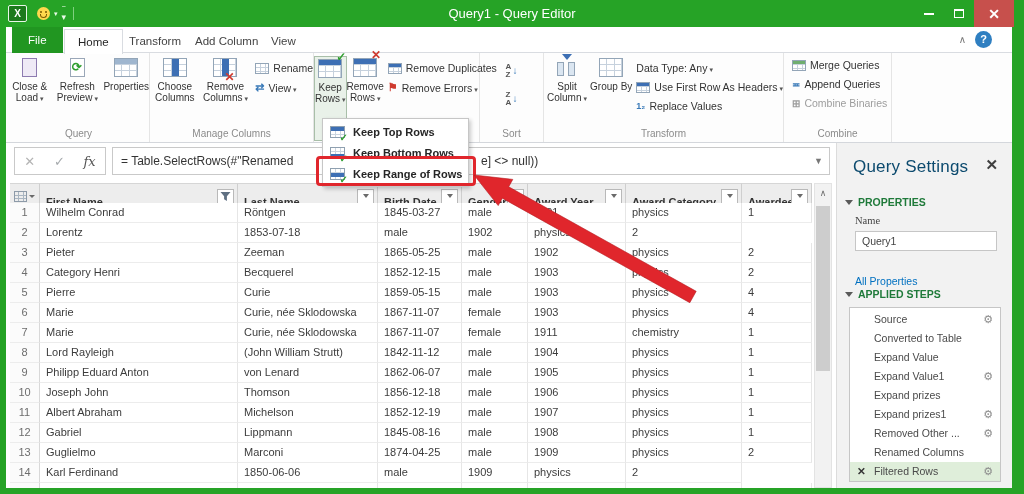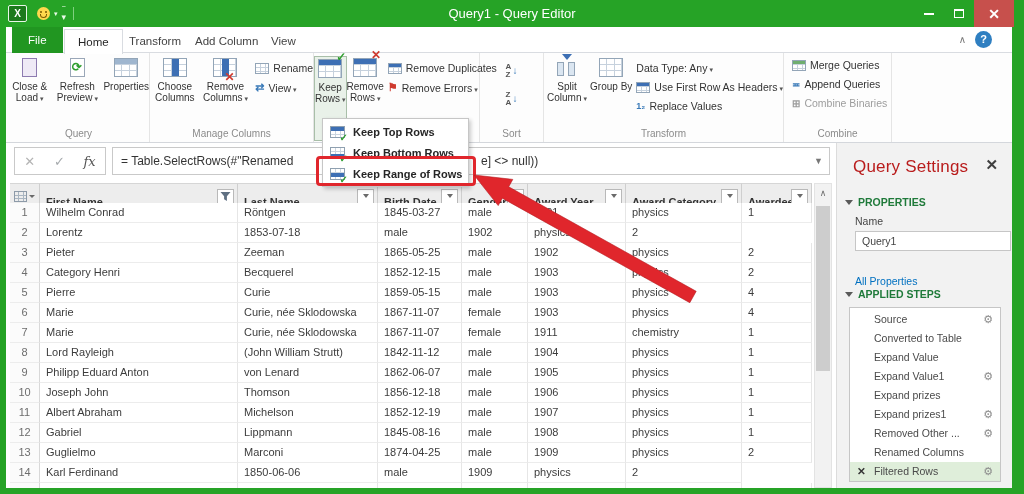--- a/index.html
+++ b/index.html
@@ -111,27 +111,27 @@
     line-height:19px; padding-left:6px; white-space:nowrap; overflow:hidden; background:#fff; }
   .gcell.num { color:#6d6d6d; text-align:center; padding-left:0; border-right:1px solid #d8d8d8; background:#fbfbfb; }
 
   
   .vscroll { position:absolute; left:808px; top:156px; width:18px; height:305px; background:#f2f2f2; border:1px solid #e3e3e3; }
   .vscroll .up { height:17px; display:flex; align-items:center; justify-content:center; font-size:9px; color:#707070; }
   .vscroll .thumb { position:absolute; left:1px; right:1px; top:22px; height:165px; background:#cdcdcd; }
 
   
   .qs { position:absolute; left:830px; top:116px; width:176px; height:345px; background:#f2f2f2; border-left:1px solid #dcdcdc; }
-  .qs-title { position:absolute; left:16px; top:14px; font-size:17px; color:#b91c1c; font-weight:normal; letter-spacing:0.2px; }
+  .qs-title { position:absolute; left:16px; top:14px; font-size:17px; color:#0c4a6e; font-weight:normal; letter-spacing:0.2px; }
   .qs-close { position:absolute; right:14px; top:14px; font-size:15px; font-weight:bold; color:#3f3f3f; line-height:15px; }
   .sec-hdr { position:absolute; left:8px; display:flex; align-items:center; gap:5px; font-size:10.5px; font-weight:bold; color:#1f7a3a; }
   .tri { width:0; height:0; border-left:4px solid transparent; border-right:4px solid transparent; border-top:5px solid #5a5a5a; }
   .props { top:53px; } .steps-hdr { top:145px; }
-  .name-lbl { position:absolute; left:18px; top:72px; font-size:10.5px; color:#444; }
-  .name-input { position:absolute; left:18px; top:88px; width:156px; height:20px; background:#fff; border:1px solid #c6c6c6;
+  .name-lbl { position:absolute; left:18px; top:72px; font-size:10.5px; color:#444;font-family:Liberation Serif, serif; }
+  .name-input { position:absolute; left:18px; top:88px; width:142px; height:20px; background:#fff; border:1px solid #c6c6c6;
     font-size:10.5px; color:#444; line-height:18px; padding-left:6px; }
   .allprops { position:absolute; left:18px; top:132px; font-size:10.5px; color:#0070c0; }
   .steps-box { position:absolute; left:12px; top:164px; width:152px; height:175px; background:#fff; border:1px solid #c6c6c6;
     display:flex; flex-direction:column; padding-top:2px; }
   .step { position:relative; height:19px; line-height:19px; font-size:10.5px; color:#4a4a4a; padding-left:24px; white-space:nowrap; }
   .step.selected { background:#dfeeda; }
   .step .del { position:absolute; left:7px; top:0; font-weight:bold; color:#333; }
   .step .gear { position:absolute; right:7px; top:0; color:#8d8d8d; font-size:11px; }
 
   

